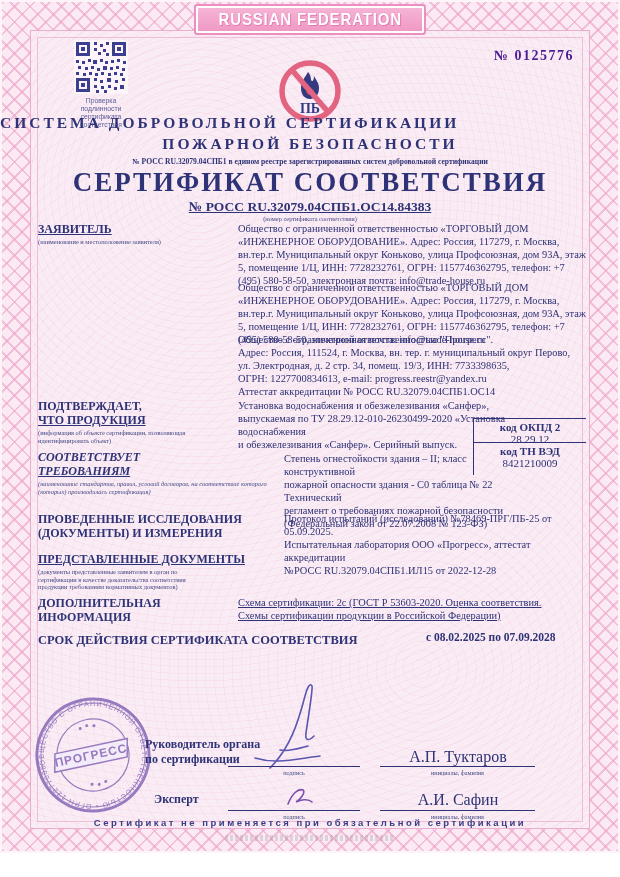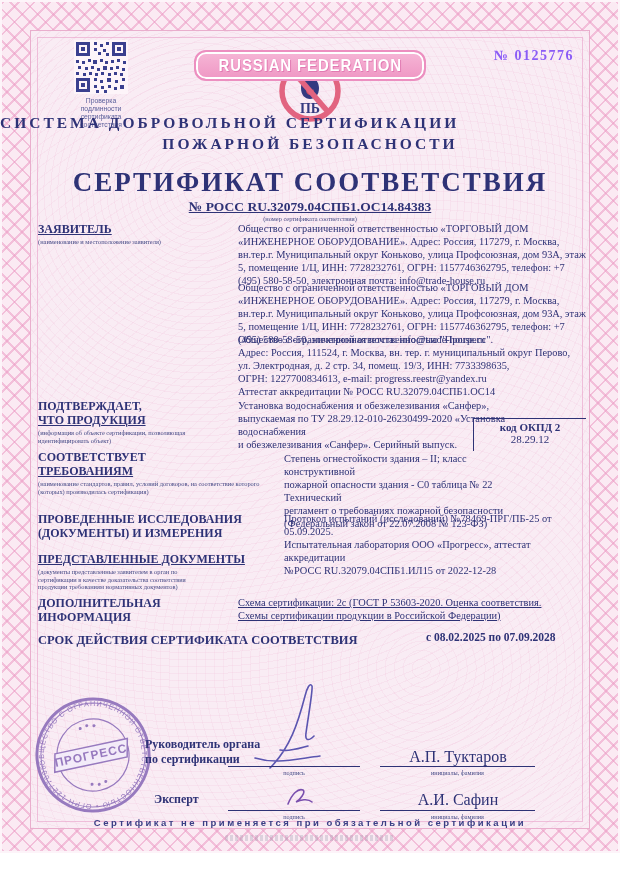--- a/index.html
+++ b/index.html
@@ -16,25 +16,25 @@
     background:
       repeating-radial-gradient(circle at 30% 20%, rgba(242,196,220,.25) 0 1px, transparent 1px 7px),
       repeating-radial-gradient(circle at 70% 80%, rgba(242,196,220,.22) 0 1px, transparent 1px 9px),
       #f9ecf4;
     border:1px solid #e9aecd;}
   .inner-line{position:absolute;left:6px;top:6px;right:6px;bottom:6px;border:1px solid rgba(231,160,200,.6);pointer-events:none;}
 
   
   .banner{position:absolute;left:50%;top:4px;transform:translateX(-50%);
     width:228px;height:27px;background:linear-gradient(#f6b6d6,#ef97c4);
-    border:2px solid #ec8fc0;border-radius:12px;box-shadow:inset 0 0 0 2px #ffffff;
-    display:flex;align-items:center;justify-content:center;z-index:5;margin-top:46px;}
+    border:2px solid #ec8fc0;border-radius:3px;box-shadow:inset 0 0 0 2px #ffffff;
+    display:flex;align-items:center;justify-content:center;z-index:5;}
   .banner span{font-family:"Liberation Sans", sans-serif;font-weight:bold;font-size:17px;
     color:#ffffff;letter-spacing:1px;transform:scaleX(.88);text-shadow:0 0 1px #e27ab2,1px 1px 0 #e27ab2;white-space:nowrap;}
-  .serial{position:absolute;right:46px;top:48px;color:#8b5cf6;font-size:14px;font-weight:bold;letter-spacing:1.5px;}
+  .serial{position:absolute;right:46px;top:48px;color:#4c1d95;font-size:14px;font-weight:bold;letter-spacing:1.5px;}
   .qr-block{position:absolute;left:62px;top:40px;width:78px;text-align:center;}
   .qr-block svg{display:block;margin:0 auto;}
   .qr-caption{margin-top:3px;font-family:"Liberation Sans", sans-serif;font-size:6.8px;line-height:8px;color:#5a5e9a;white-space:pre-line;}
   .fire-logo{position:absolute;left:50%;top:58px;transform:translateX(-50%);}
 
   
   .sys1{position:absolute;left:0;top:114px;width:100%;font-weight:bold;font-size:15.5px;letter-spacing:3px;}
   .sys2{position:absolute;left:0;top:135px;width:100%;text-align:center;font-weight:bold;font-size:15.5px;letter-spacing:3px;}
   .registry{position:absolute;left:0;top:157px;width:100%;text-align:center;font-weight:bold;font-size:7.6px;}
   .certtitle{position:absolute;left:0;top:167px;width:100%;text-align:center;font-weight:bold;font-size:27px;letter-spacing:2px;}
@@ -154,20 +154,21 @@
         <circle cx="35" cy="33" r="28" fill="none" stroke="#e26480" stroke-width="5.5"></circle>
         <path d="M33 14 C30 20 26 23 26 30 C26 37 30 41 35 41 C40 41 44 37 44 30 C44 25 41 22 39 18 C39 23 37 24 36 22 C36 19 35 16 33 14 Z" fill="#343a80"></path>
         <path d="M32 30 c-2 3 0 7 3 7 c3 0 5 -3 3 -6 c-1 2 -3 2 -3 0 c0 -1 0 -2 -3 -1 Z" fill="#c94d62"></path>
         <text x="35" y="55" text-anchor="middle" font-family="Liberation Serif, serif" font-weight="bold" font-size="14" fill="#343a80">ПБ</text>
         <line x1="16" y1="11" x2="54" y2="55" stroke="#e26480" stroke-width="5.5"></line>
       </svg>
     </div>
 
     <div class="sys1">СИСТЕМА ДОБРОВОЛЬНОЙ СЕРТИФИКАЦИИ</div>
     <div class="sys2">ПОЖАРНОЙ БЕЗОПАСНОСТИ</div>
+    <div class="registry">№ РОСС RU.32079.04СПБ1 в едином реестре зарегистрированных систем добровольной сертификации</div>
     <div class="certtitle">СЕРТИФИКАТ СООТВЕТСТВИЯ</div>
     <div class="certnum">№ РОСС RU.32079.04СПБ1.ОС14.84383</div>
     <div class="certnumcap">(номер сертификата соответствия)</div>
 
     <div class="sec" style="top:222px;height:58px;">
       <div class="lbl">
         <span class="u">ЗАЯВИТЕЛЬ</span>
         <div class="sublbl">(наименование и местоположение заявителя)</div>
       </div>
       <div class="cnt wide">Общество с ограниченной ответственностью «ТОРГОВЫЙ ДОМ «ИНЖЕНЕРНОЕ ОБОРУДОВАНИЕ». Адрес: Россия, 117279, г. Москва, вн.тер.г. Муниципальный округ Коньково, улица Профсоюзная, дом 93А, этаж 5, помещение 1/Ц, ИНН: 7728232761, ОГРН: 1157746362795, телефон: +7 (495) 580-58-50, электронная почта: info@trade-house.ru</div>
@@ -194,29 +195,33 @@
       <div class="cnt" style="width:275px;">Установка водоснабжения и обезжелезивания «Санфер»,
 выпускаемая по ТУ 28.29.12-010-26230499-2020 «Установка водоснабжения
 и обезжелезивания «Санфер». Серийный выпуск.</div>
       <div class="codebox" style="top:19px;">
         <div class="cl">код ОКПД 2</div>
         <div class="cv">28.29.12</div>
       </div>
     </div>
 
     <div class="sec" style="top:450px;height:60px;">
-      <div class="lbl" style="width:230px;">
+      <div class="lbl" style="width:230px;font-style:italic;">
         <span>СООТВЕТСТВУЕТ</span><br>
         <span class="u">ТРЕБОВАНИЯМ</span>
         <div class="sublbl">(наименование стандартов, правил, условий договоров, на соответствие которого (которых) производилась сертификация)</div>
       </div>
       <div class="cnt" style="left:246px;width:225px;top:2px;">Степень огнестойкости здания – II; класс конструктивной
 пожарной опасности здания - С0 таблица № 22 Технический
 регламент о требованиях пожарной безопасности
 (Федеральный закон от 22.07.2008 № 123-ФЗ)</div>
+      <div class="codebox" style="top:-8px;">
+        <div class="cl">код ТН ВЭД</div>
+        <div class="cv">8421210009</div>
+      </div>
     </div>
 
     <div class="sec" style="top:512px;height:40px;">
       <div class="lbl" style="width:235px;white-space:pre-line;">ПРОВЕДЕННЫЕ ИССЛЕДОВАНИЯ
 (ДОКУМЕНТЫ) И ИЗМЕРЕНИЯ</div>
       <div class="cnt" style="left:246px;width:300px;">Протокол испытаний (исследований) №78469-ПРГ/ПБ-25 от 05.09.2025.
 Испытательная лаборатория ООО «Прогресс», аттестат аккредитации
 №РОСС RU.32079.04СПБ1.ИЛ15 от 2022-12-28</div>
     </div>
 

